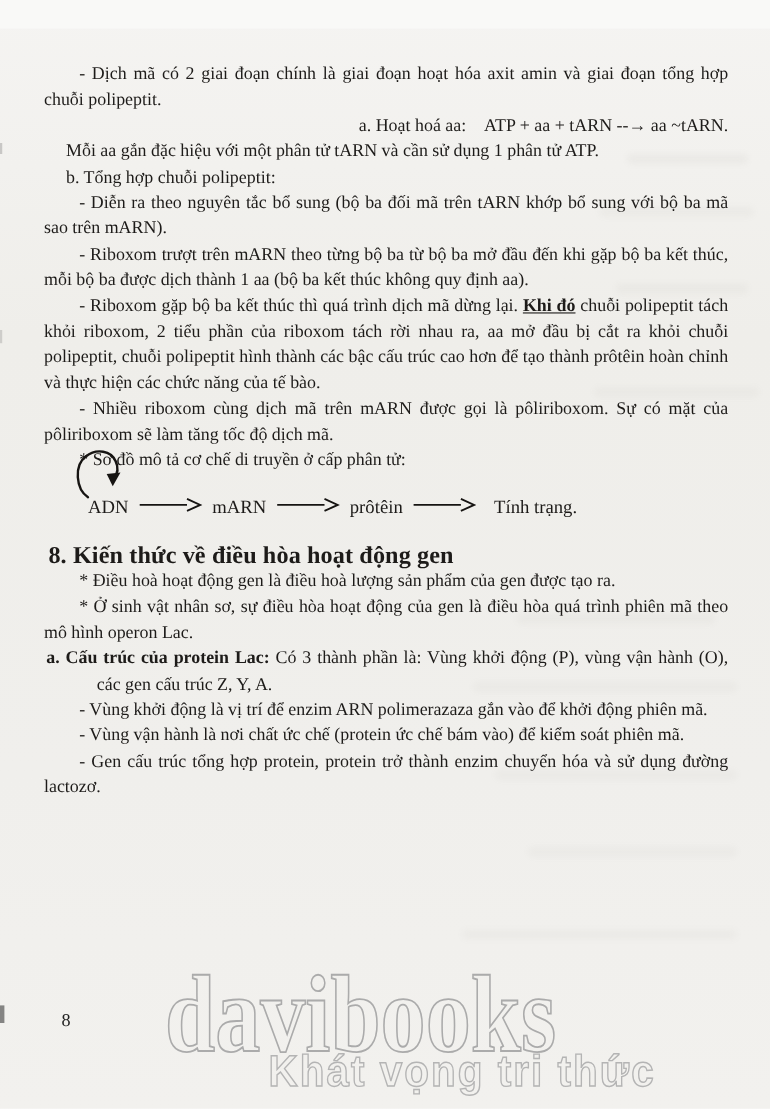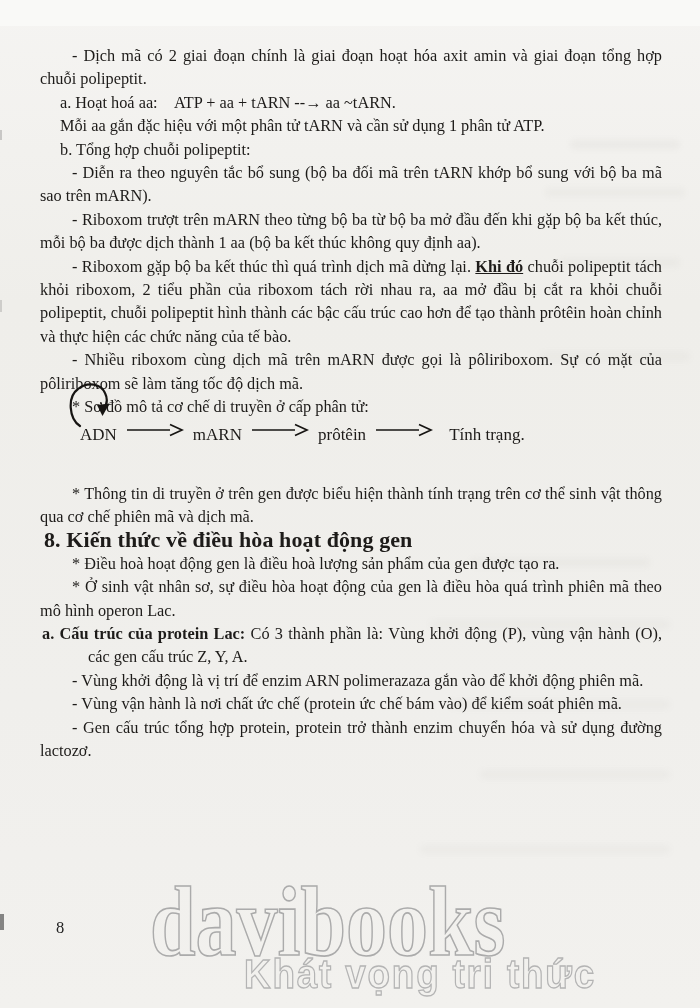--- a/index.html
+++ b/index.html
@@ -4,36 +4,36 @@
 <style>
   html,body{margin:0;padding:0;}
   body{
     width:700px;height:1008px;overflow:hidden;position:relative;
     background:linear-gradient(180deg,#f5f4f2 0%,#efeeea 30%,#f0efec 70%,#f2f1ee 100%);
     font-family:"Liberation Serif","DejaVu Serif",serif;
     color:#1d1b19;
   }
   .top-strip{position:absolute;left:0;top:0;width:700px;height:26px;background:#f9f9f7;}
   .page-content{
-    position:absolute;left:40px;top:44px;width:622px;
+    position:absolute;left:40px;top:55px;width:622px;
     font-size:16.3px;line-height:23.4px;
   }
   .page-content p{margin:0;text-align:justify;}
   p.indent{text-indent:32px;}
   p.sub{text-indent:20px;}
-  p.formula{text-indent:20px;text-align:left;}
+  p.formula{text-indent:20px;text-align:right;}
   p.heading{font-weight:bold;text-indent:4px;font-size:22px;letter-spacing:.1px;}
   p.hanging{padding-left:48px;text-indent:-46px;}
   .seg-bu{font-weight:bold;text-decoration:underline;}
   .seg-b{font-weight:bold;}
 
   
   .diagram{
     position:relative;height:54px;margin:4px 0 4px 36px;
-    display:flex;align-items:flex-start;padding-bottom:1px;
+    display:flex;align-items:center;padding-bottom:1px;
     font-size:17px;
   }
   .diagram .node{white-space:nowrap;}
   .adn-node{position:relative;margin-left:4px;}
   .loop-svg{position:absolute;left:-13px;top:-41px;}
   .arrow-svg{margin:0 9px 4px 9px;flex:none;}
   .gap-lg{margin-left:7px;}
 
   
   .page-number{
@@ -114,21 +114,20 @@
     </svg>
     <span class="node">prôtêin</span>
     <svg class="arrow-svg" width="58" height="14" viewBox="0 0 58 14">
       <line x1="1" y1="7" x2="44" y2="7" stroke="#161412" stroke-width="1.7"></line>
       <polyline points="44,1.5 56,7 44,12.5" fill="none" stroke="#161412" stroke-width="1.7"></polyline>
     </svg>
     <span class="node gap-lg">Tính trạng.</span>
   </div>
 
   <div id="section2">
-      <p class="indent"><span>* Thông tin di truyền ở trên gen được biểu hiện thành tính trạng trên cơ thể sinh vật thông qua cơ chế phiên mã và dịch mã.</span></p>
       <p class="heading"><span>8. Kiến thức về điều hòa hoạt động gen</span></p>
       <p class="indent"><span>* Điều hoà hoạt động gen là điều hoà lượng sản phẩm của gen được tạo ra.</span></p>
       <p class="indent"><span>* Ở sinh vật nhân sơ, sự điều hòa hoạt động của gen là điều hòa quá trình phiên mã theo mô hình operon Lac.</span></p>
       <p class="hanging"><span class="seg-b">a. Cấu trúc của protein Lac:</span><span> Có 3 thành phần là: Vùng khởi động (P), vùng vận hành (O), các gen cấu trúc Z, Y, A.</span></p>
       <p class="indent"><span>- Vùng khởi động là vị trí để enzim ARN polimerazaza gắn vào để khởi động phiên mã.</span></p>
       <p class="indent"><span>- Vùng vận hành là nơi chất ức chế (protein ức chế bám vào) để kiểm soát phiên mã.</span></p>
       <p class="indent"><span>- Gen cấu trúc tổng hợp protein, protein trở thành enzim chuyển hóa và sử dụng đường lactozơ.</span></p>
     </div>
 </div>
 

